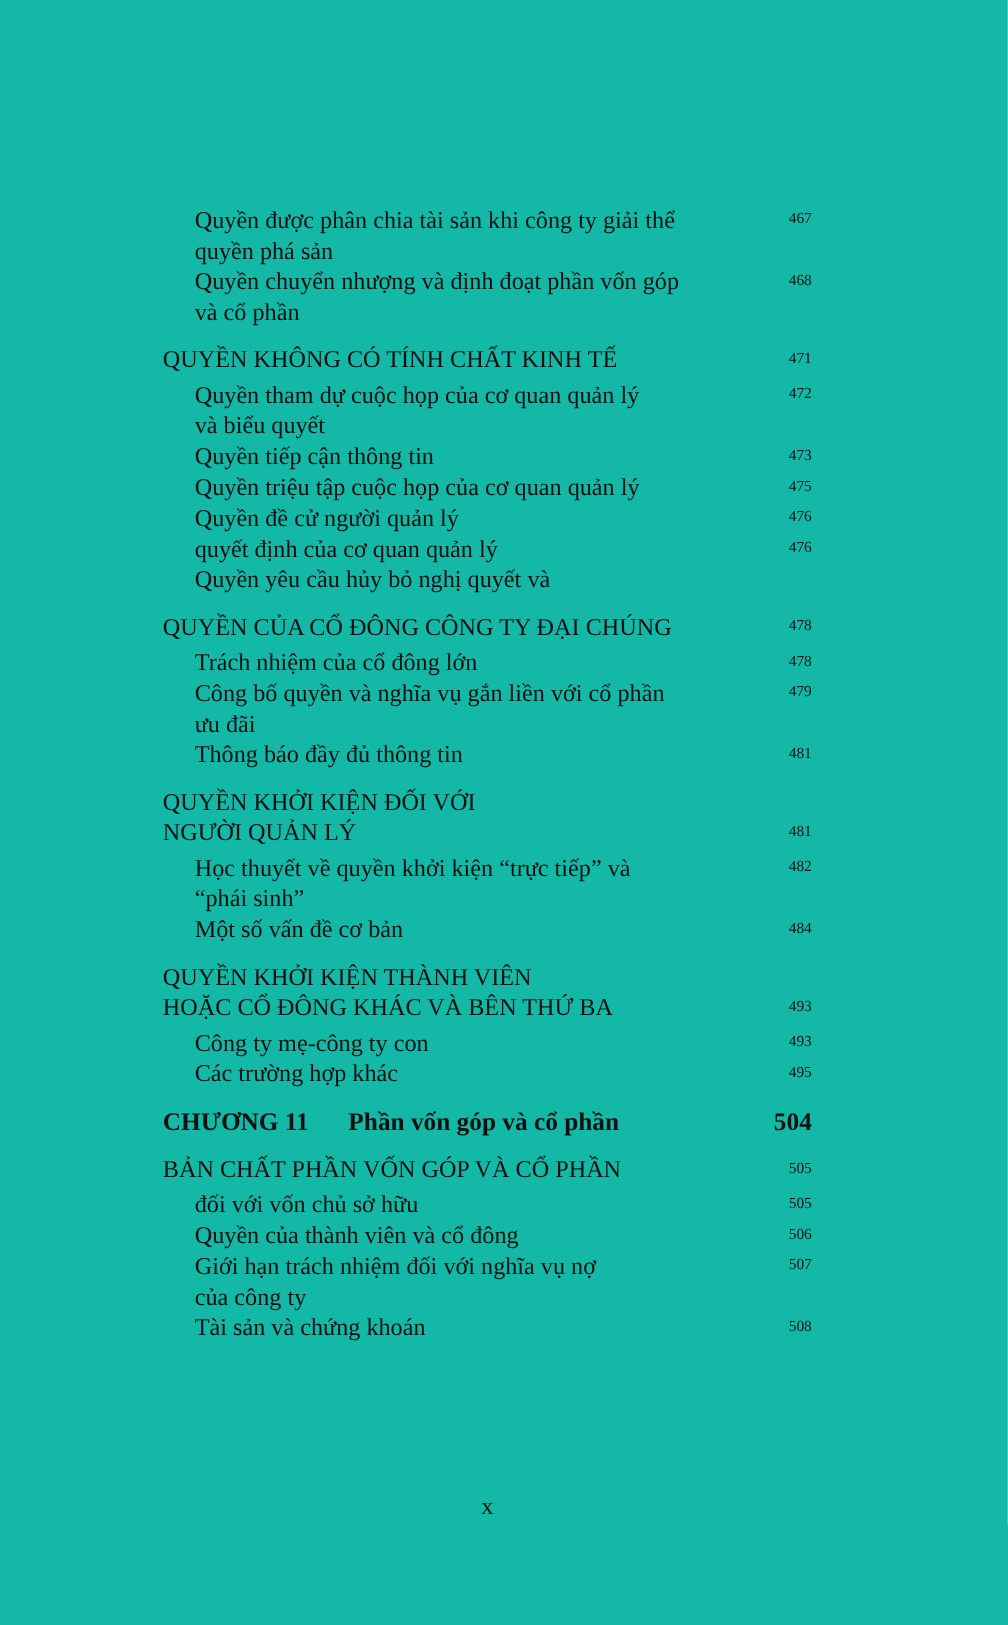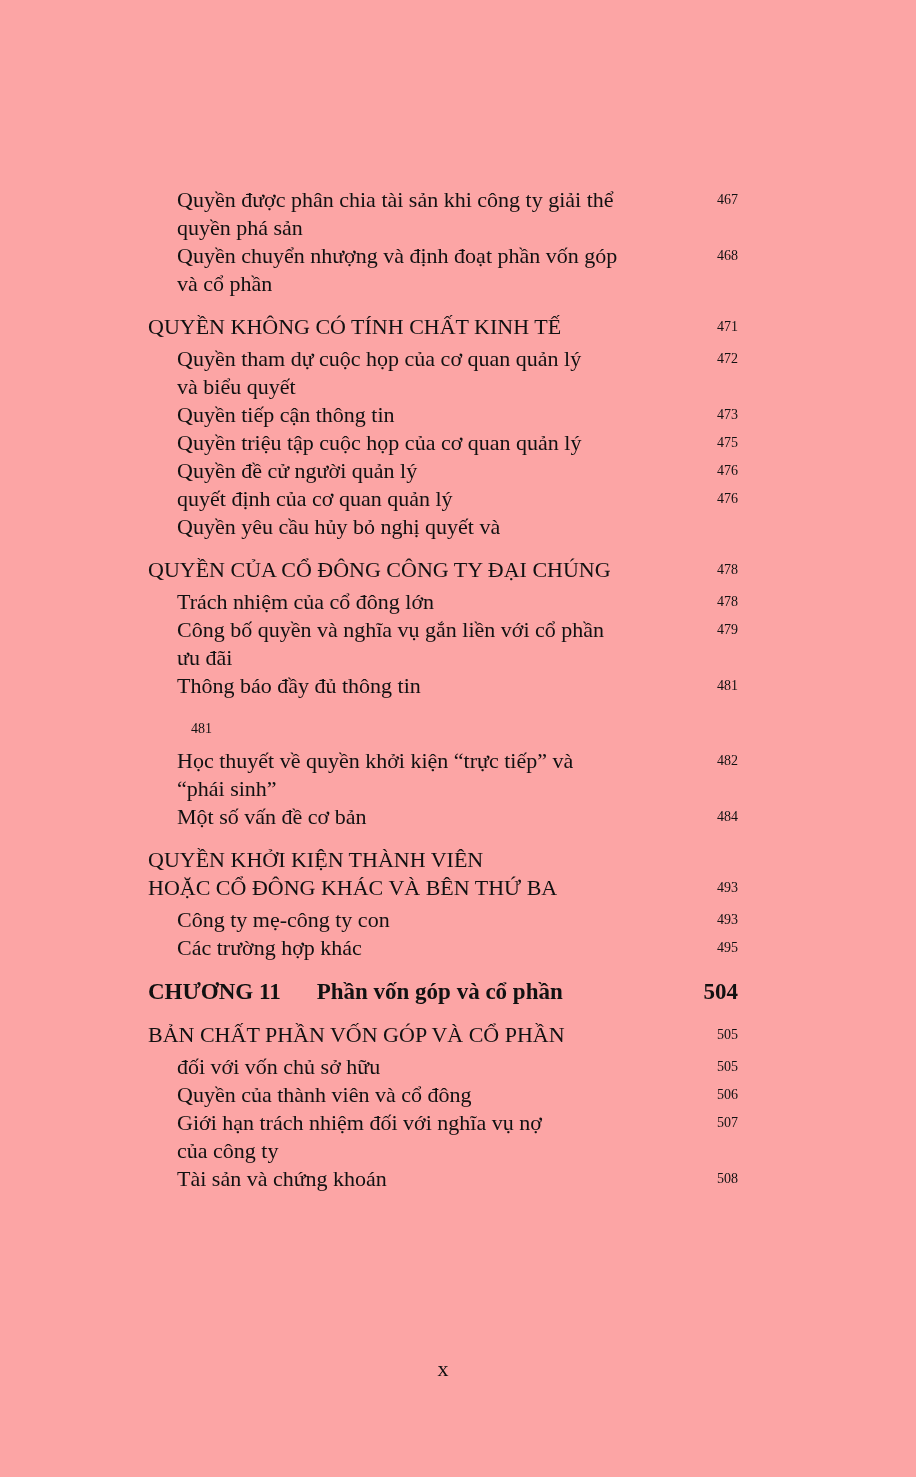--- a/index.html
+++ b/index.html
@@ -6,21 +6,21 @@
   body {
     width: 916px; height: 1477px;
     background: #ffffff;
     font-family: "Liberation Serif", serif;
     color: #111111;
     position: relative;
     overflow: hidden;
   }
   .page {
     position: absolute; inset: 0;
-    background: #fca5a5;
+    background: #14b8a6;
   }
   .toc {
     position: absolute;
     top: 186px;
     left: 148px;
     right: 178px;
   }
   .row {
     display: flex;
     align-items: flex-start;
@@ -128,20 +128,24 @@
         </div>
         <div class="page-num">479</div>
       </div>
       <div class="row sub">
         <div class="text">
           <div class="line">Thông báo đầy đủ thông tin</div>
         </div>
         <div class="page-num">481</div>
       </div>
       <div class="row heading">
+        <div class="text">
+          <div class="line">QUYỀN KHỞI KIỆN ĐỐI VỚI</div>
+          <div class="line">NGƯỜI QUẢN LÝ</div>
+        </div>
         <div class="page-num">481</div>
       </div>
       <div class="row sub">
         <div class="text">
           <div class="line">Học thuyết về quyền khởi kiện “trực tiếp” và</div>
           <div class="line">“phái sinh”</div>
         </div>
         <div class="page-num">482</div>
       </div>
       <div class="row sub">

